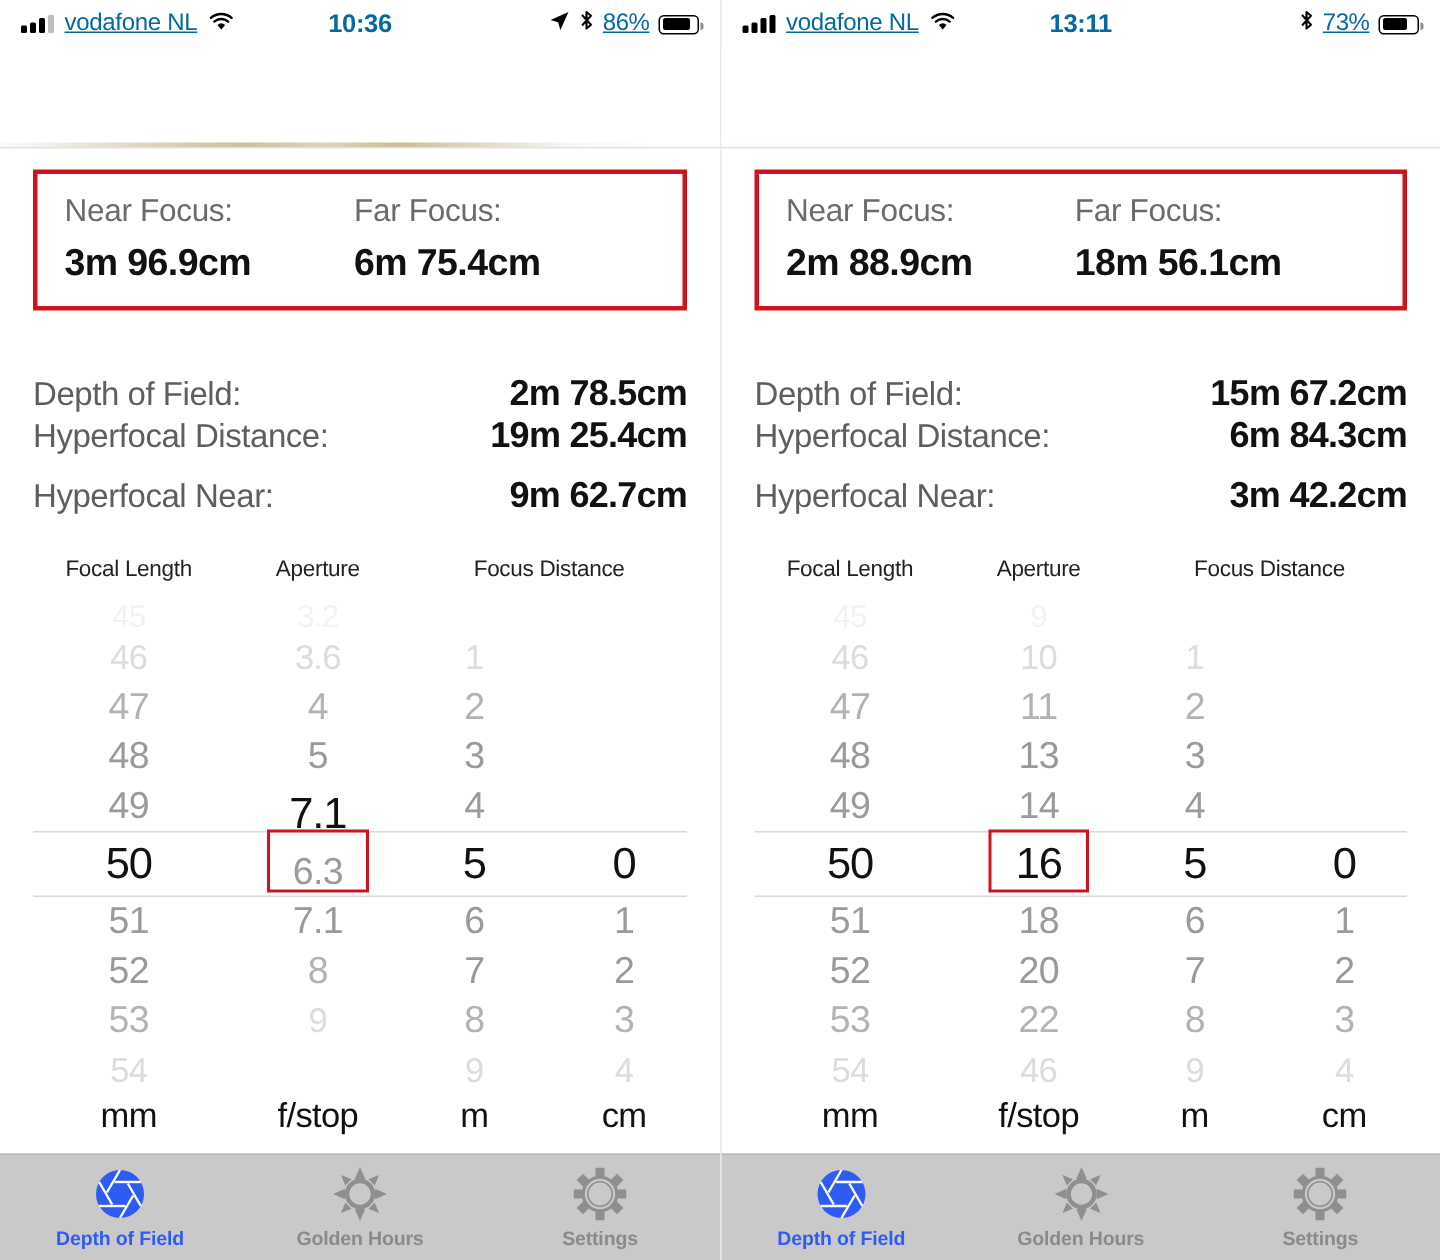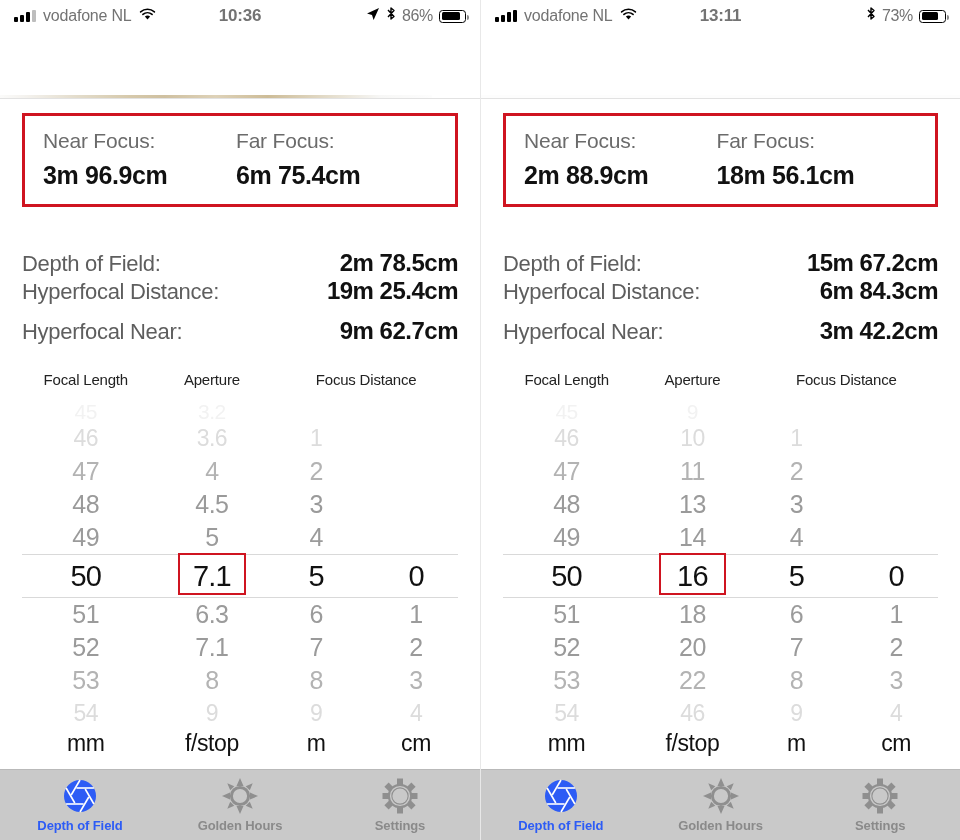--- a/index.html
+++ b/index.html
@@ -16,22 +16,23 @@
     position: relative;
     display: flex; flex-direction: column;
   }
   .phone.right { border-left: 1px solid #e8e8e8; }
 
   
   .statusbar {
     height: 34px;
     display: flex; align-items: center;
     padding: 0 14px;
-    font-size: 17px; font-weight: bold; color: #737373;
+    font-size: 17px; font-weight: bold; color: #0369a1;
     position: relative;
+    text-decoration: underline;
   }
   .sb-left { display: flex; align-items: center; gap: 7px; }
   .sb-right { display: flex; align-items: center; gap: 6px; margin-left: auto; }
   .sb-time {
     position: absolute; left: 0; right: 0; text-align: center;
     font-size: 17px; font-weight: bold; letter-spacing: -0.2px;
     pointer-events: none;
   }
   .carrier { font-size: 16px; font-weight: normal; letter-spacing: -0.2px; }
   .bars { display: flex; align-items: flex-end; gap: 2px; height: 12px; }
@@ -254,21 +255,20 @@
             <div class="wi sel">50</div>
             <div class="wi ">51</div>
             <div class="wi f3">52</div>
             <div class="wi f2">53</div>
             <div class="wi f1">54</div>
           </div>
         <div class="wcol c2">
             <div class="wi f0">3.2</div>
             <div class="wi f1">3.6</div>
             <div class="wi f2">4</div>
-            <div class="wi f3">4.5</div>
             <div class="wi ">5</div>
             <div class="wi sel">7.1</div>
             <div class="wi ">6.3</div>
             <div class="wi f3">7.1</div>
             <div class="wi f2">8</div>
             <div class="wi f1">9</div>
           </div>
         <div class="wcol c3">
             <div class="wi f0 blank">&nbsp;</div>
             <div class="wi f1">1</div>

